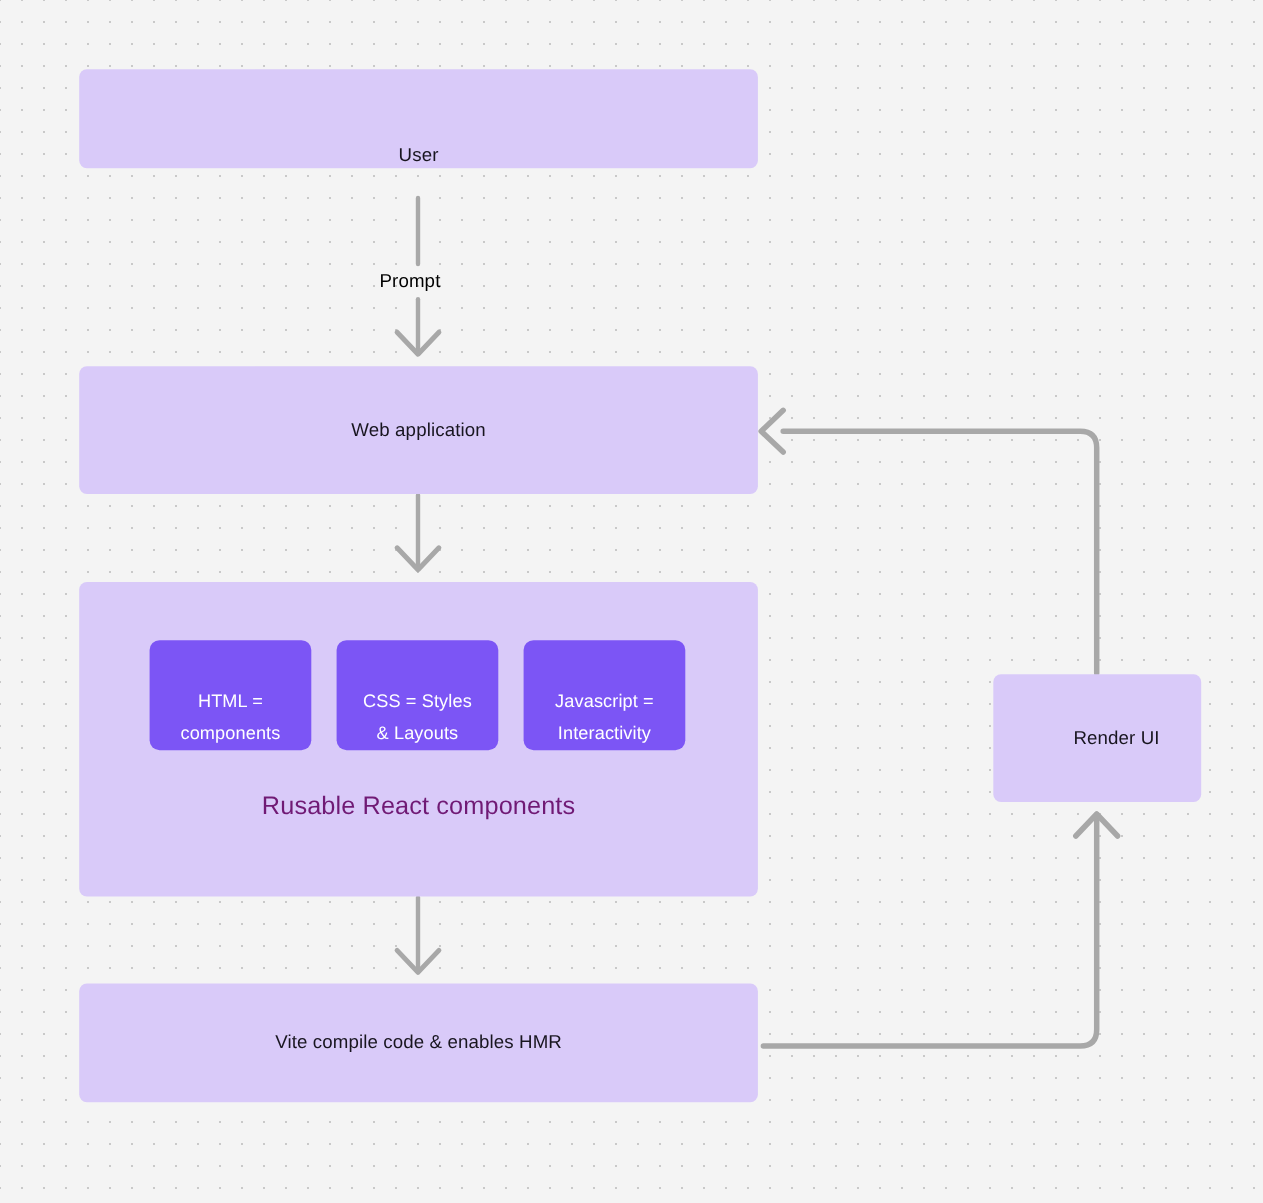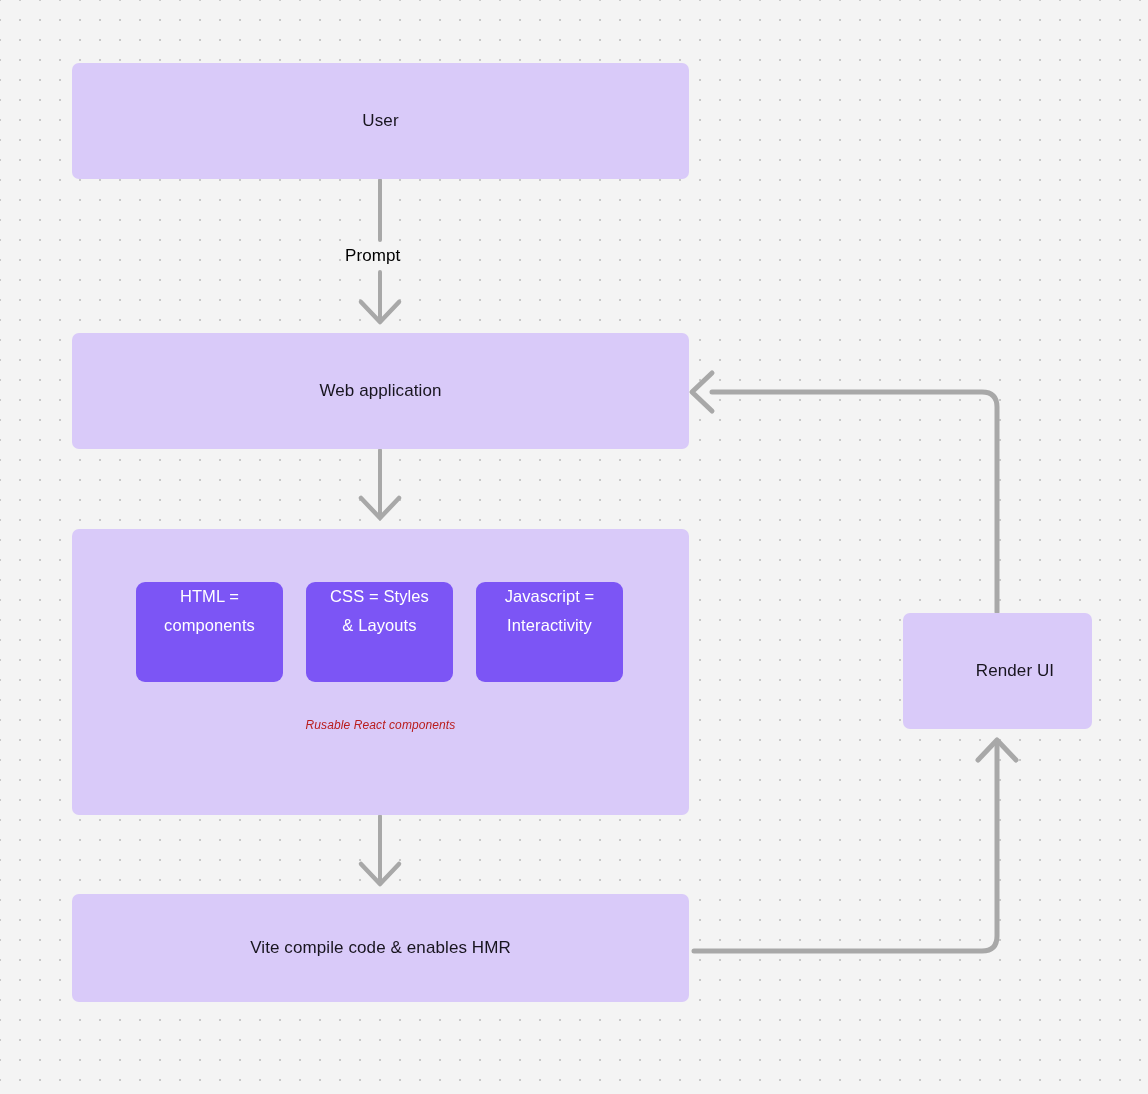--- a/index.html
+++ b/index.html
@@ -45,60 +45,59 @@
     border-radius:7px;
     display:flex;
     align-items:center;
     justify-content:center;
     color:#18151f;
     font-size:17px;
     line-height:1.35;
     letter-spacing:.1px;
   }
 
-  #node-user          { left:72px;  top:63px;  width:617px; height:116px; }
+  #node-user          { left:72px;  top:63px;  width:617px; height:90px;align-items:flex-end; }
   #node-webapp        { left:72px;  top:333px; width:617px; height:116px; }
   #node-components    { left:72px;  top:529px; width:617px; height:286px;
                         display:block; }
   #node-vite          { left:72px;  top:894px; width:617px; height:108px; }
   #node-render        { left:903px; top:613px; width:189px; height:116px;padding-left:35px; }
 
   
   .chip-row {
     position:absolute;
     left:64px;
     top:53px;
     display:flex;
     gap:23px;
   }
   .chip {
     width:147px;
     height:100px;
     background:#7c55f5;
     border-radius:9px;
     display:flex;
-    align-items:flex-start;
+    align-items:flex-end;
     justify-content:center;
     text-align:center;
     color:#ffffff;
     font-size:16.5px;
     line-height:1.75;
     padding:0 8px;
   }
 
   .group-caption {
     position:absolute;
     left:0;
     top:188px;
     width:100%;
     text-align:center;
-    color:#b91c1c;
-    font-size:12px;
+    color:#701a75;
+    font-size:23px;
     letter-spacing:.1px;
-    font-style:italic;
   }
 
   
   .edge-label {
     position:absolute;
     color:#000000;
     font-size:17px;
     letter-spacing:.1px;
     white-space:nowrap;
   }

